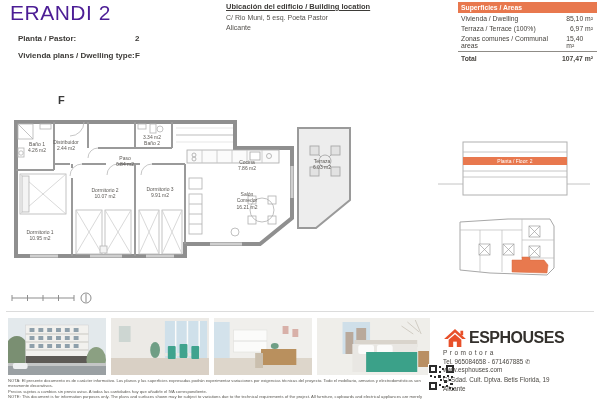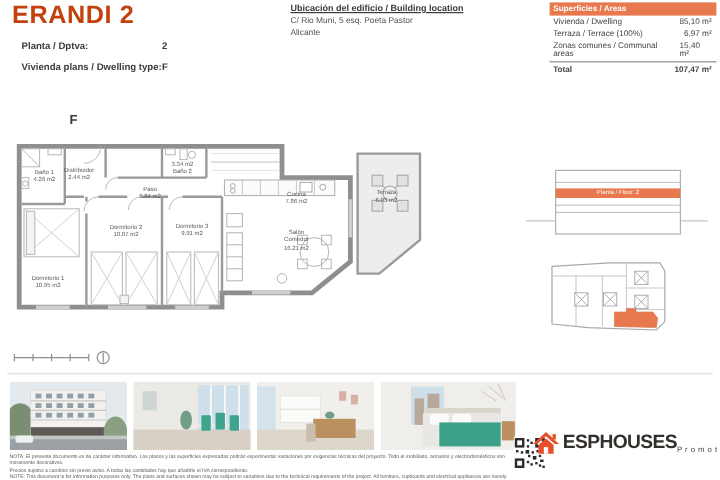--- a/index.html
+++ b/index.html
@@ -1,25 +1,25 @@
 <!DOCTYPE html>
 <html><head>
 <meta charset="utf-8">
 <style>
   html,body{margin:0;padding:0}
   body{width:600px;height:400px;position:relative;background:#fff;overflow:hidden;
        font-family:"Liberation Sans",sans-serif;color:#3d3b38;}
   .abs{position:absolute}
 
   
-  .title{left:10px;top:1px;font-size:21px;font-weight:bold;color:#c2410c;letter-spacing:.5px}
+  .title{left:10px;top:1px;font-size:21px;font-weight:normal;color:#4c1d95;letter-spacing:.5px}
   .spec{left:18px;width:230px;font-size:8px;font-weight:bold;display:flex}
   .spec .lbl{width:117px}
   .spec .val{font-weight:bold}
-  .loc{left:242px;top:2px;width:205px}
+  .loc{left:226px;top:2px;width:205px}
   .loc .h{font-size:7.5px;font-weight:bold;text-decoration:underline}
   .loc .a{font-size:7px;color:#55524e;margin-top:2px;line-height:1.45}
 
   
   .tbl{left:458px;top:2px;width:139px;font-size:6.8px;color:#47443f}
   .tbl .th{background:#e8784e;color:#fff;font-weight:bold;padding:2px 4px 2px 3px}
   .tbl .tr{display:flex;justify-content:space-between;padding:2px 4px 1px 3px}
   .tbl .tr.last{border-bottom:.8px solid #8f8c87;padding-bottom:2px}
   .tbl .tr.total{font-weight:bold;padding-top:2.5px}
 
@@ -36,35 +36,35 @@
   .key-wrap{left:450px;top:210px;width:145px;height:75px}
 
   .sep{left:6px;top:311px;width:588px;height:1px;background:#dcdcdc}
 
   
   .photo{top:318px;height:57px;overflow:hidden}
   .photo svg{display:block;width:100%;height:100%}
 
   
   .disc{left:8px;top:378px;width:428px;font-size:4.2px;line-height:1.3;color:#5a5852}
-  .brand{left:443px;top:328px;width:154px;display:flex;flex-direction:row;align-items:flex-end;text-align:center}
+  .brand{left:443px;top:328px;width:154px;display:flex;flex-direction:column;align-items:flex-start;text-align:center}
   .brand .logo-row{display:flex;align-items:center;gap:2px}
   .brand .logo-text{font-size:16px;font-weight:800;color:#33302c;letter-spacing:-.5px}
   .brand .tag{font-size:6.5px;letter-spacing:2.5px;color:#4a4742;margin-top:1px}
   .brand .c{font-size:6.3px;color:#4a4742;margin-top:2.5px;line-height:1.1}
   .brand .c.url{margin-top:2px}
   .qr{left:428px;top:364px;width:27px;height:27px}
 </style>
 </head>
 <body>
 
 <div class="abs title">ERANDI 2</div>
 
 <div class="abs spec" style="top:34px">
-  <span class="lbl">Planta / Dptva:</span>
+  <span class="lbl">Planta / Pastor:</span>
   <span class="val">2</span>
 </div>
 <div class="abs spec" style="top:51px">
   <span class="lbl">Vivienda plans / Dwelling type:</span>
   <span class="val">F</span>
 </div>
 
 <div class="abs loc">
   <div class="h">Ubicación del edificio / Building location</div>
   <div class="a">

